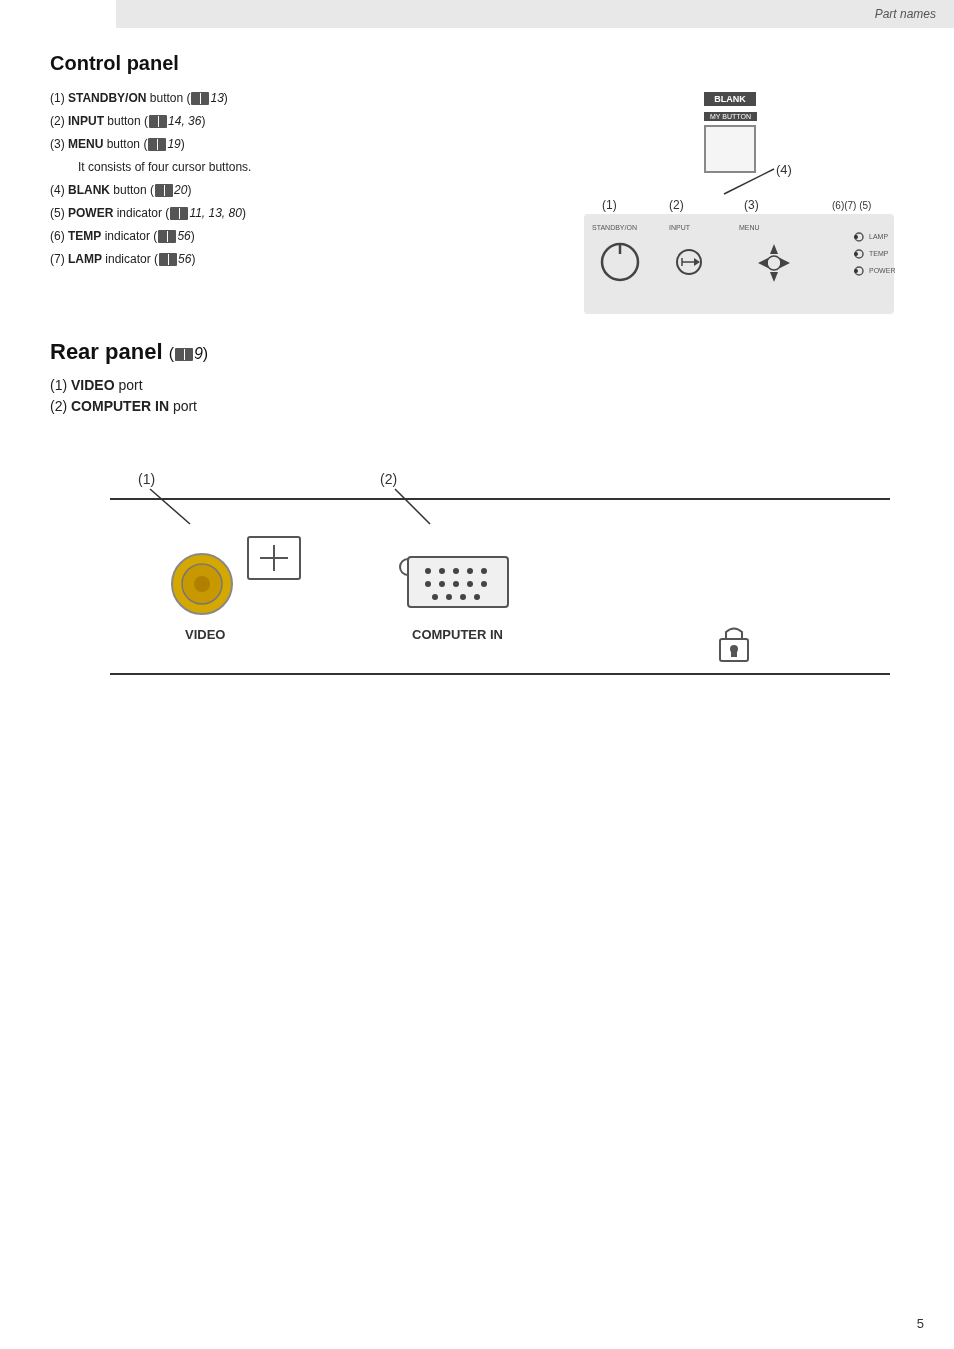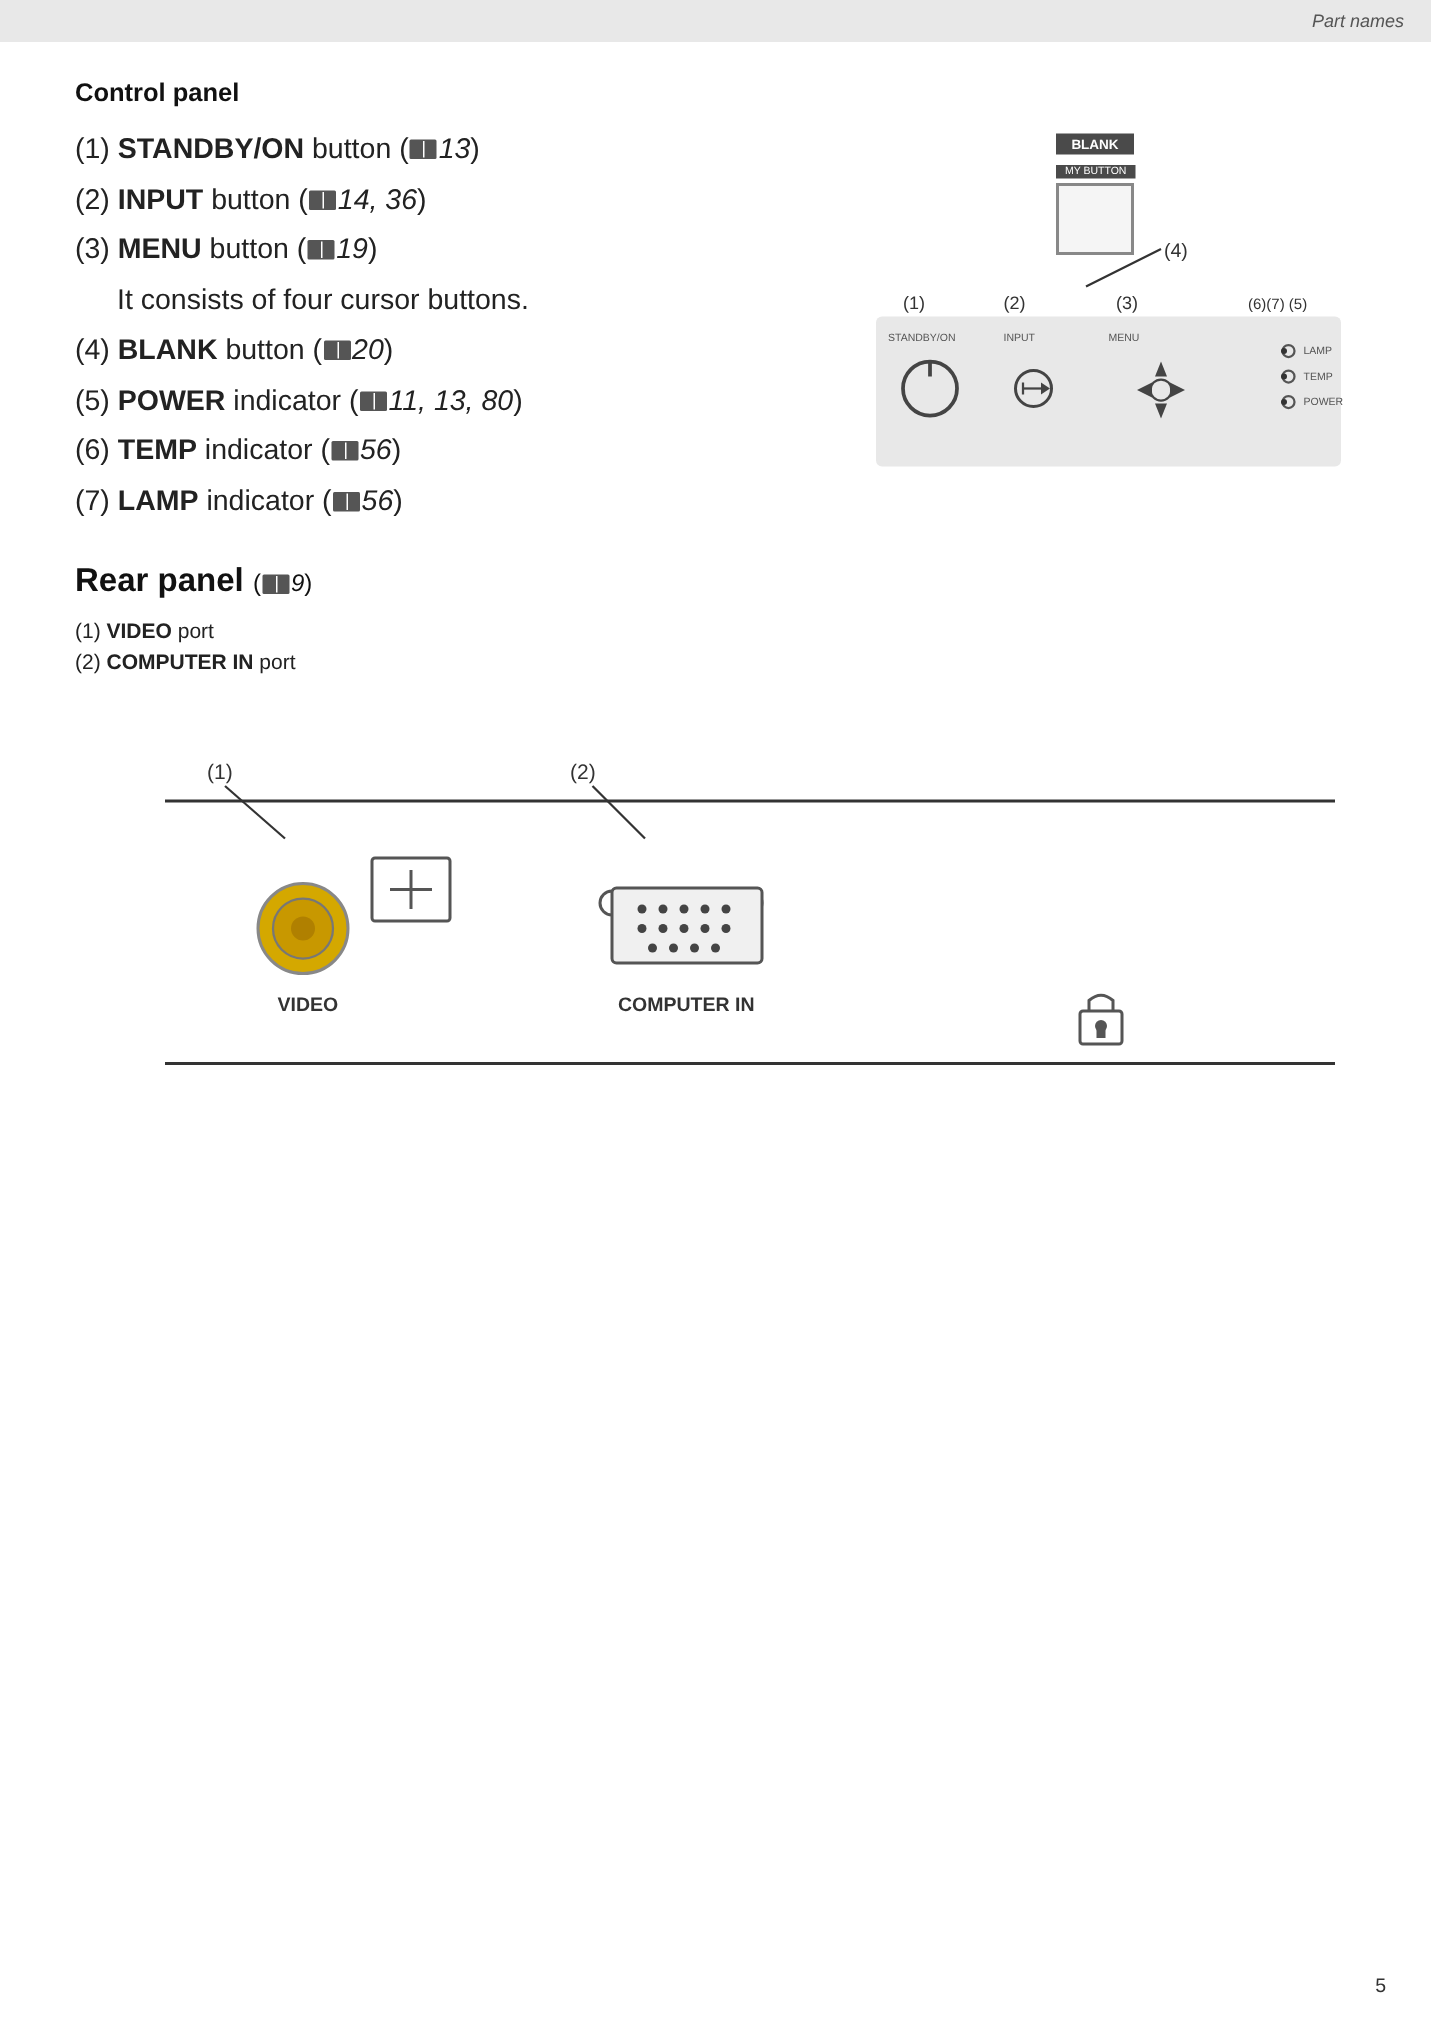--- a/index.html
+++ b/index.html
@@ -11,21 +11,21 @@
       font-size: 14px;
       color: #222;
       position: relative;
       overflow: hidden;
     }
 
     
     .header-bar {
       position: absolute;
       top: 0; right: 0;
-      width: 954px;
+      width: 838px;
       height: 28px;
       background: #e8e8e8;
       display: flex;
       align-items: center;
       justify-content: flex-end;
       padding-right: 18px;
     }
     .header-bar span {
       font-size: 12px;
       color: #555;
@@ -35,40 +35,40 @@
     
     .main {
       position: absolute;
       top: 28px;
       left: 0; right: 0;
       padding: 24px 40px 20px 50px;
     }
 
     
     .section-title {
-      font-size: 17px;
+      font-size: 20px;
       font-weight: bold;
       color: #111;
       margin-bottom: 14px;
       font-family: Arial, Helvetica, sans-serif;
     }
 
     .control-panel-layout {
       display: flex;
       align-items: flex-start;
       gap: 20px;
     }
 
     .cp-list {
       flex: 1;
       list-style: none;
     }
     .cp-list li {
       margin-bottom: 5px;
-      font-size: 19px;
+      font-size: 12px;
       line-height: 1.5;
     }
     .cp-list li .indent {
       margin-left: 28px;
       display: block;
     }
 
     .book-icon {
       display: inline-block;
       width: 18px;

